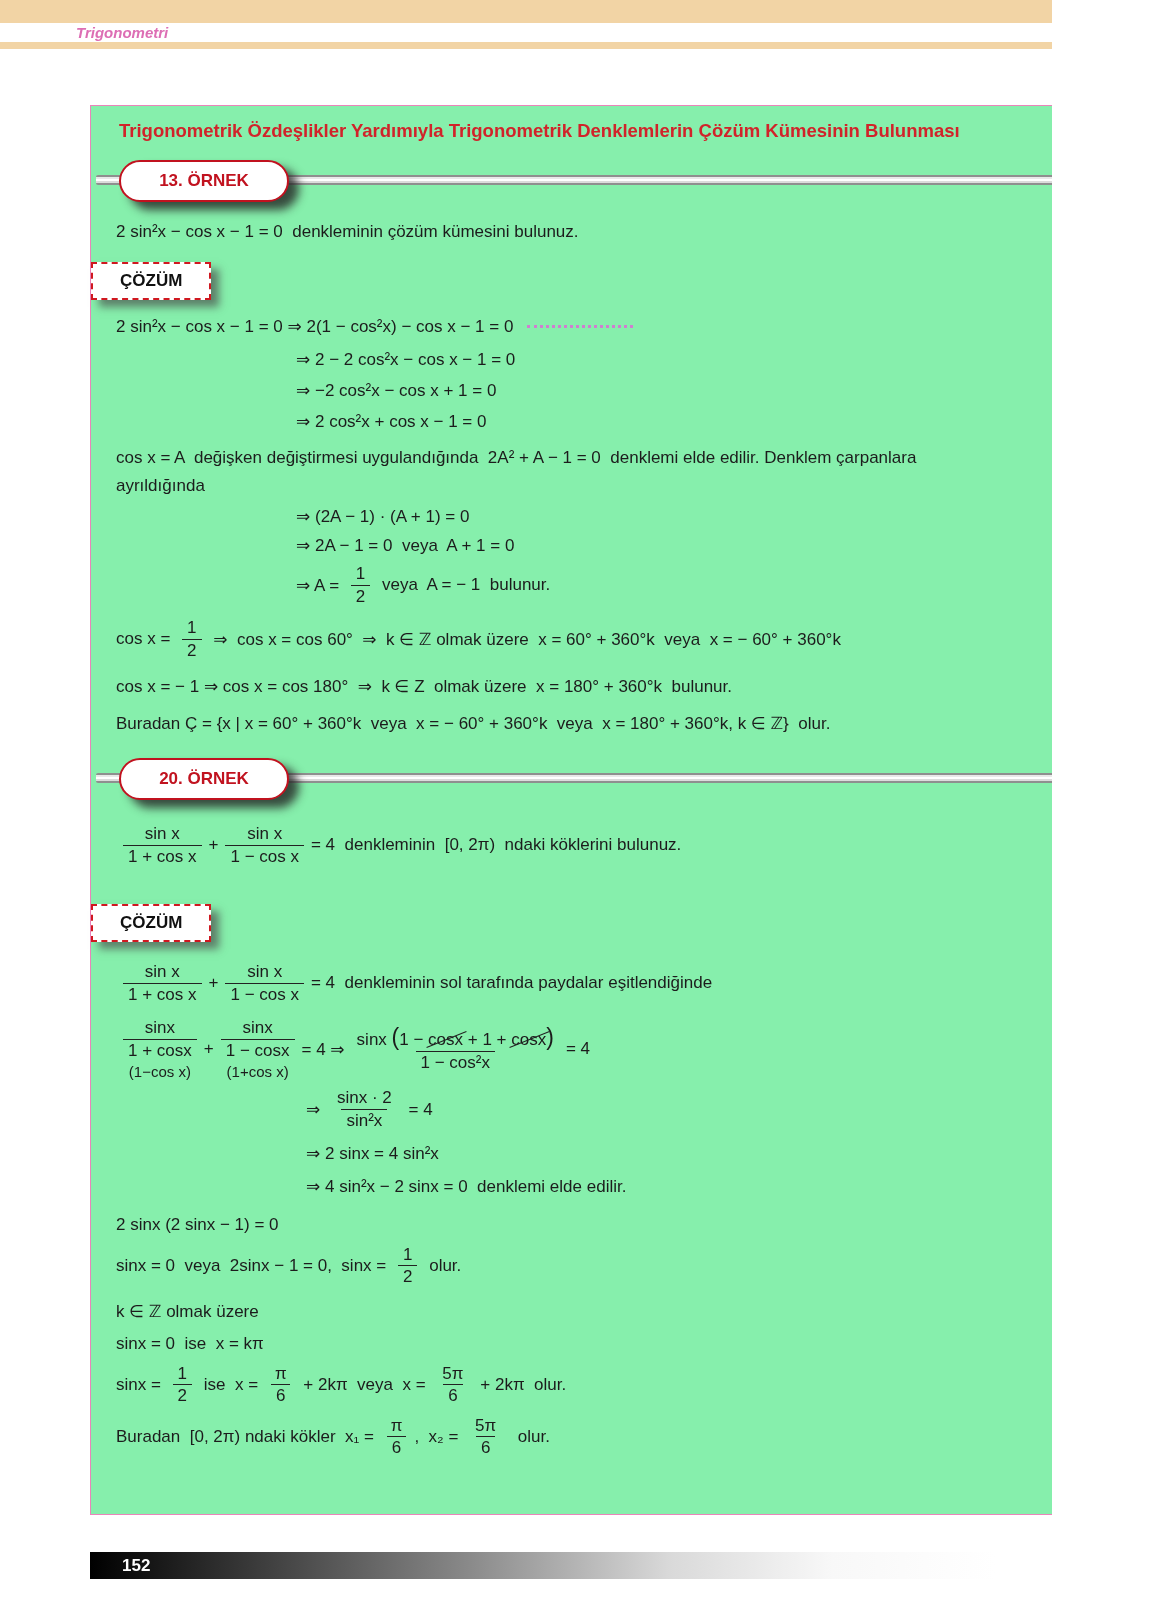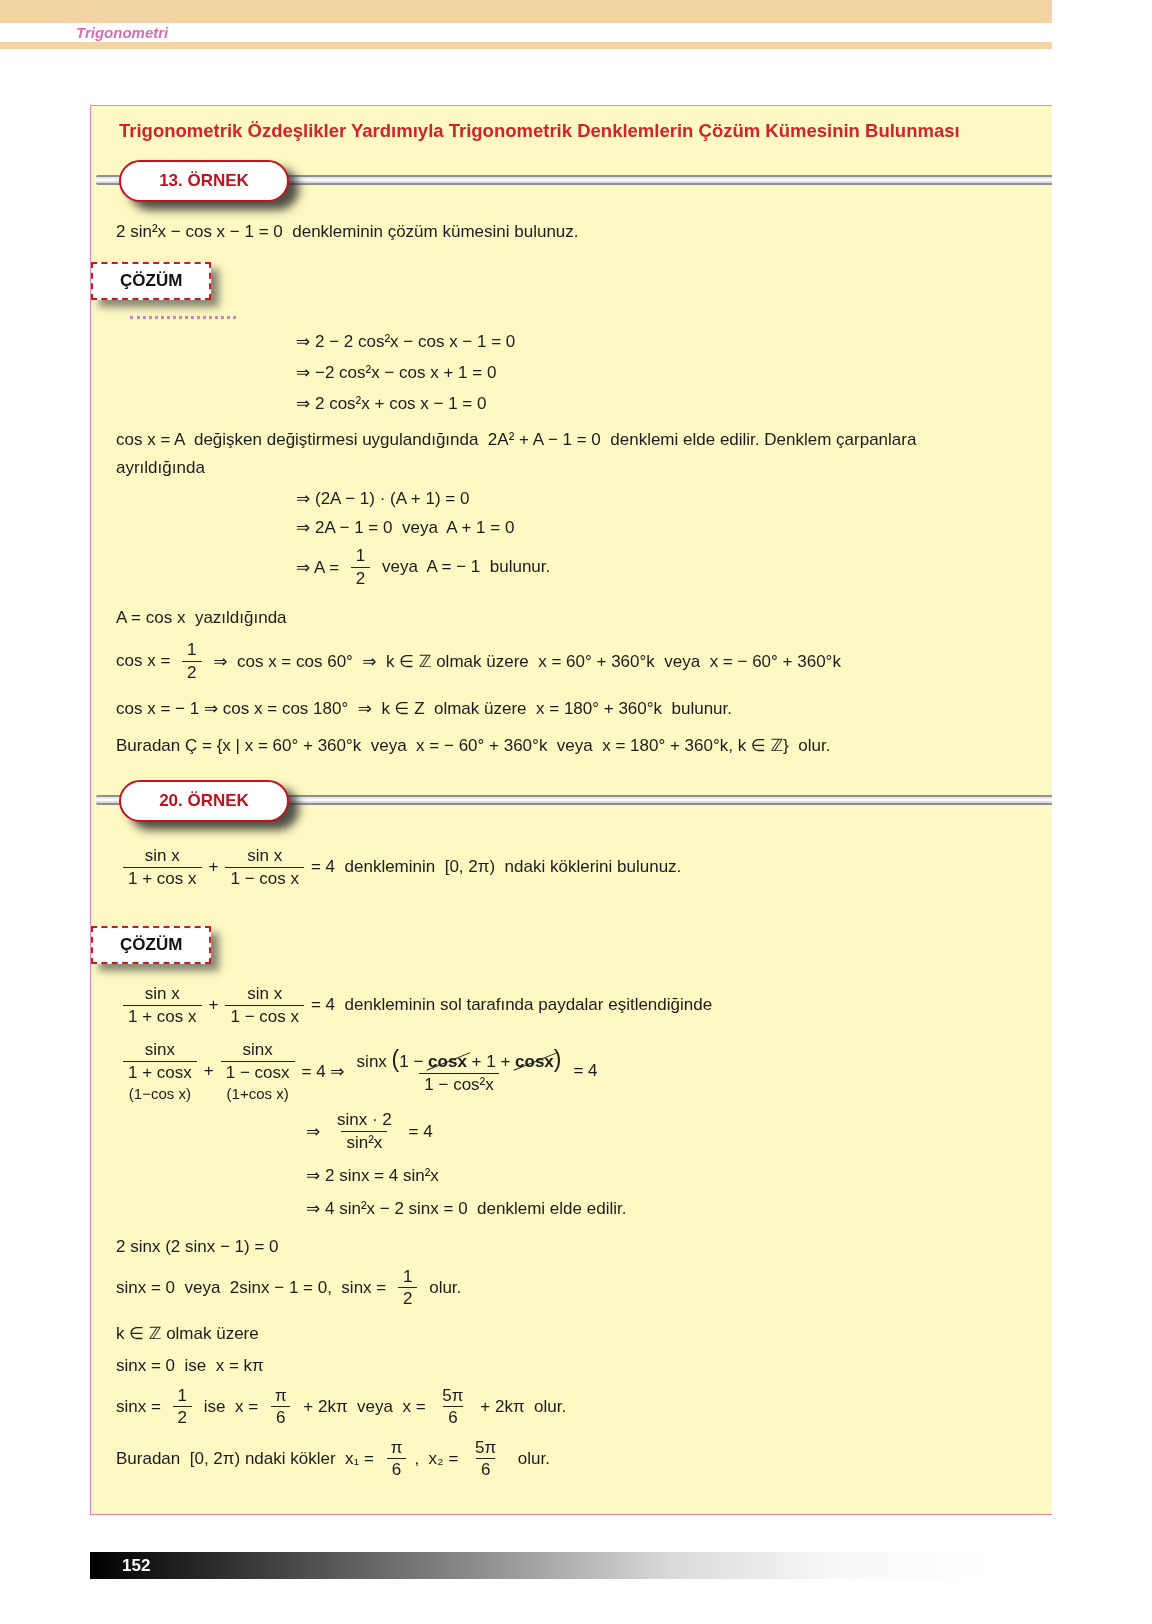--- a/index.html
+++ b/index.html
@@ -9,21 +9,21 @@
 
   
   .band-top    { position:absolute; top:0;  left:0; right:0; height:23px; background:#f2d4a5; }
   .chapter-bar { position:absolute; top:23px; left:0; right:0; height:19px; background:#ffffff; }
   .chapter-bar .chapter { position:absolute; left:76px; top:0; line-height:19px;
     font-size:15px; font-weight:bold; font-style:italic; color:#dd6eb4; }
   .band-sub    { position:absolute; top:42px; left:0; right:0; height:7px; background:#f2d4a5; }
 
   
   .content-box { position:absolute; left:90px; top:105px; width:973px; height:1410px;
-    background:#fef9c3; border:1.5px solid #ea84ba; }
+    background:#86efac; border:1.5px solid #ea84ba; }
 
   .title { margin:14px 0 0 28px; font-size:18.5px; font-weight:bold; color:#d1232a; }
 
   
   .badge-row { position:relative; height:46px; margin-top:18px; }
   .rule { position:absolute; left:5px; right:5px; top:15px; height:10px; border-radius:2px;
     background:linear-gradient(to bottom,#8f8f8f 0 2px,#e9e9e9 2px 4px,#ffffff 4px 6px,#dcdcdc 6px 8px,#8f8f8f 8px 10px); }
   .badge { position:absolute; left:28px; top:0; width:170px; height:42px;
     background:#ffffff; border:2.5px solid #c1121f; border-radius:22px;
     display:flex; align-items:center; justify-content:center;
@@ -42,21 +42,21 @@
 
   
   .frac { display:inline-flex; flex-direction:column; align-items:center;
     vertical-align:middle; margin:0 7px; font-size:17px; }
   .frac .num { padding:0 5px 1px; line-height:1.15; }
   .frac .den { border-top:1.6px solid #222; padding:1px 5px 0; line-height:1.15; }
 
   .frac-group { display:inline-flex; flex-direction:column; align-items:center; }
   .under-label { font-size:15px; margin-top:3px; white-space:pre; }
 
-  .strike { position:relative; display:inline-block;font-weight:bold; }
+  .strike { position:relative; display:inline-block; }
   .strike::after { content:""; position:absolute; left:-3px; right:-5px; top:46%;
     border-top:1.7px solid #222; transform:rotate(-22deg); }
   .paren { font-size:23px; font-weight:300; line-height:1; }
 
   
   .leader { width:106px; border-top:3px dotted #cf7fd0; margin:0 8px 0 14px; flex:none; }
   .note-box { background:linear-gradient(100deg,#d4bbe9 0%,#eee4f8 55%,#fdfcff 100%);
     padding:6px 14px 7px; font-size:15.5px; white-space:pre-wrap; }
 
   
@@ -91,20 +91,21 @@
 
     <div class="row indent1 mt22">
       <span class="t">2 sin²x − cos x − 1 = 0  denkleminin çözüm kümesini bulunuz.</span>
     </div>
 
     <div>
       <span class="cozum">ÇÖZÜM</span>
     </div>
 
     <div class="row indent1 mt16">
+      <span class="t">2 sin²x − cos x − 1 = 0 ⇒ 2(1 − cos²x) − cos x − 1 = 0</span>
       <span class="leader"></span>
     </div>
 
     <div class="row indent2 mt12">
         <span class="t">⇒ 2 − 2 cos²x − cos x − 1 = 0</span>
       </div>
     <div class="row indent2 mt10">
         <span class="t">⇒ −2 cos²x − cos x + 1 = 0</span>
       </div>
     <div class="row indent2 mt10">
@@ -127,23 +128,20 @@
 
     <div class="row indent2 mt8">
       <span class="t">⇒ A = </span>
       <span class="frac">
         <span class="num">1</span>
         <span class="den">2</span>
       </span>
       <span class="t"> veya  A = − 1  bulunur.</span>
     </div>
 
-    <div class="row indent1 mt20">
-        <span class="t">A = cos x  yazıldığında</span>
-      </div>
 
     <div class="row indent1 mt12">
       <span class="t">cos x = </span>
       <span class="frac">
         <span class="num">1</span>
         <span class="den">2</span>
       </span>
       <span class="t"> ⇒  cos x = cos 60°  ⇒  k ∈ ℤ olmak üzere  x = 60° + 360°k  veya  x = − 60° + 360°k</span>
     </div>
 

